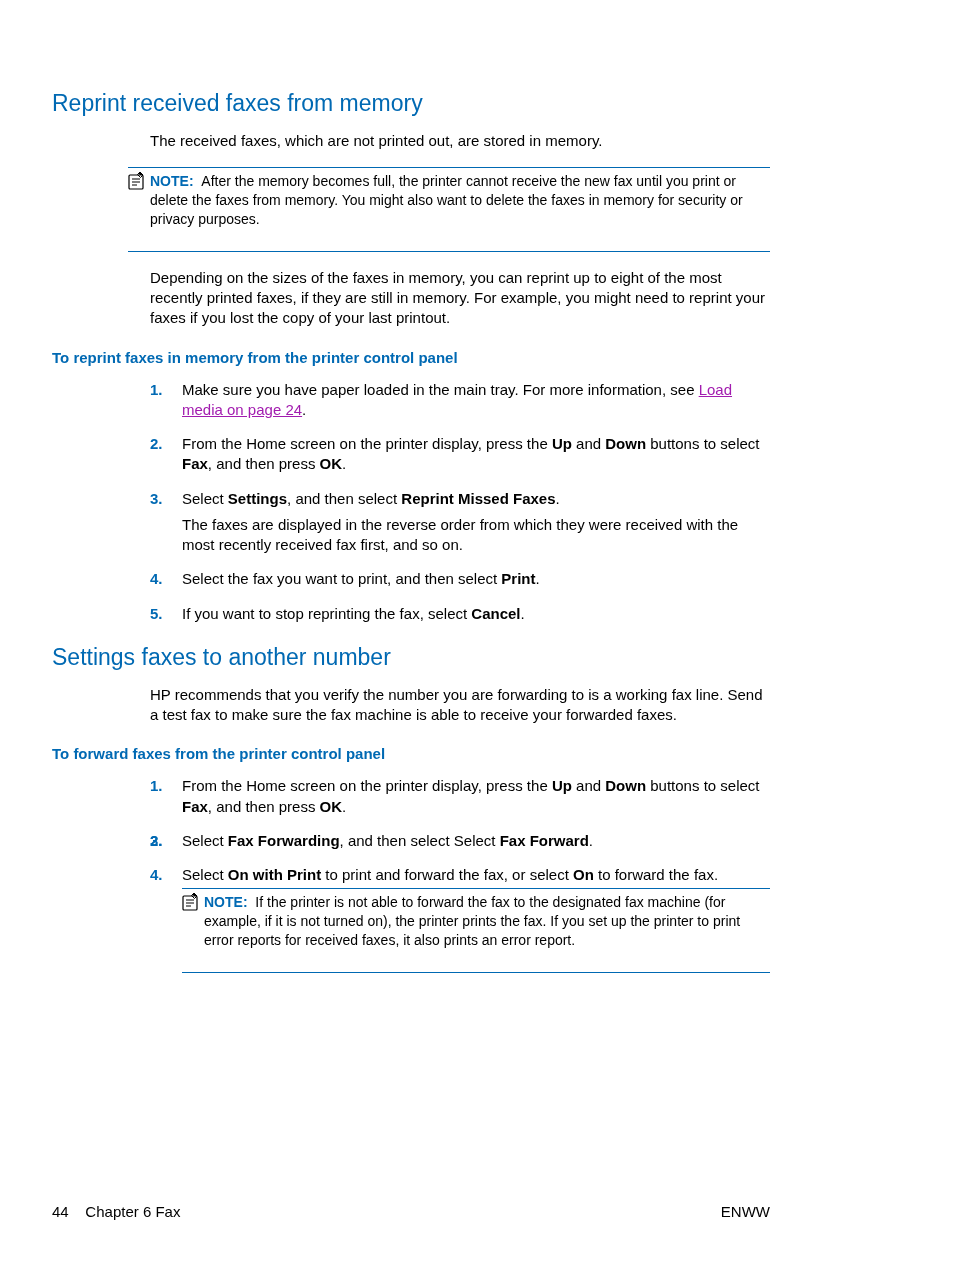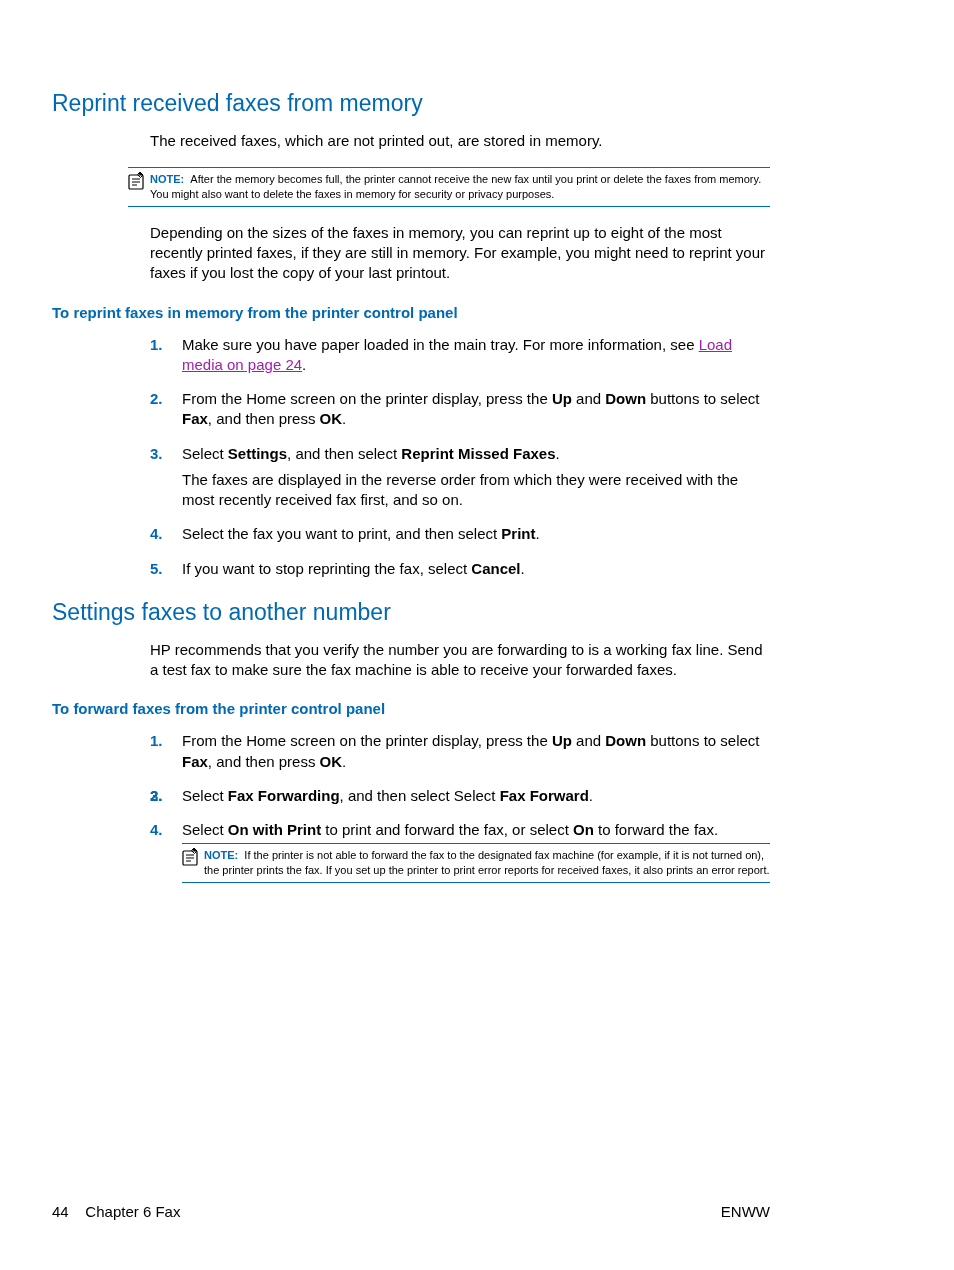--- a/index.html
+++ b/index.html
@@ -25,22 +25,22 @@
   .body-text {
     font-size: 15px;
     line-height: 1.35;
     margin: 0 0 16px 0;
     padding-left: 98px;
   }
   .note-block {
     margin: 0 0 16px 76px;
     border-top: 1px solid #0069b3;
     border-bottom: 1px solid #0069b3;
-    padding: 4px 0 4px 0;
-    font-size: 11px;
+    padding: 4px 0 22px 0;
+    font-size: 14px;
     line-height: 1.35;
     position: relative;
   }
   .note-block .note-icon {
     position: absolute;
     left: 0;
     top: 4px;
   }
   .note-block .note-content {
     padding-left: 22px;

